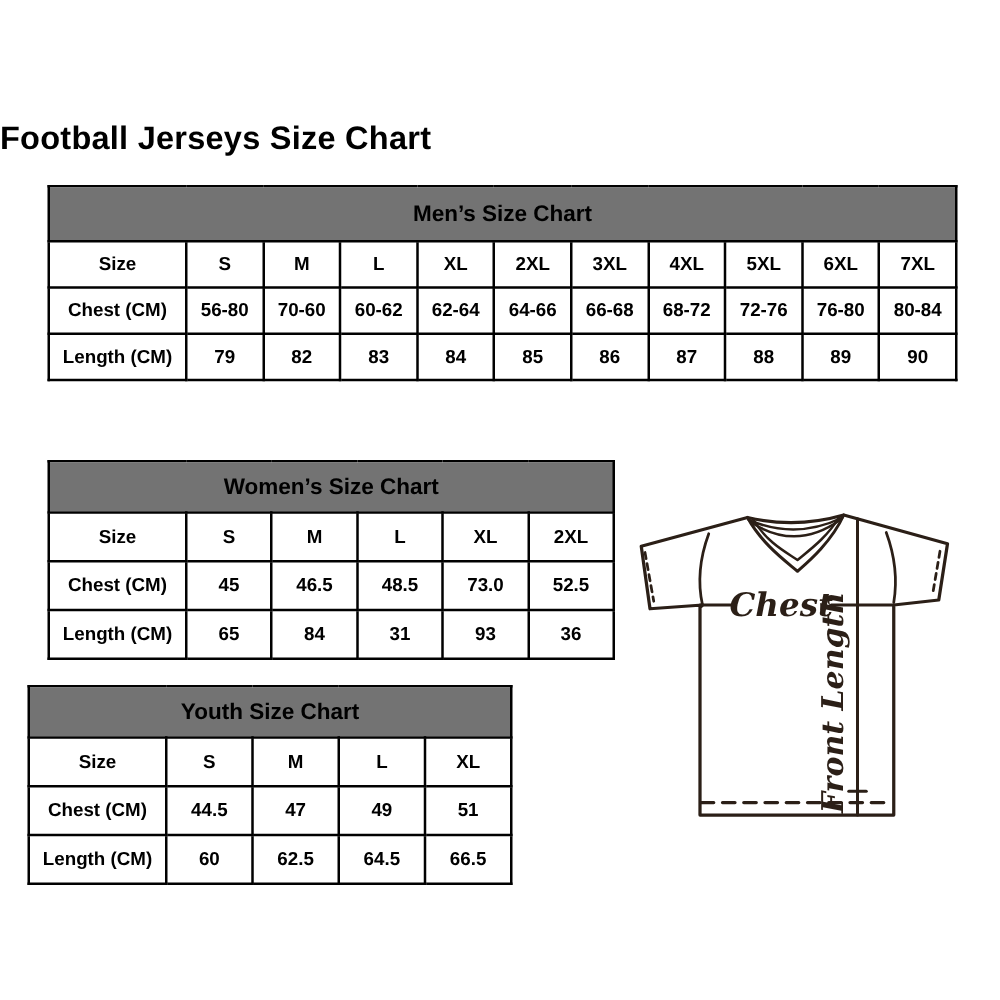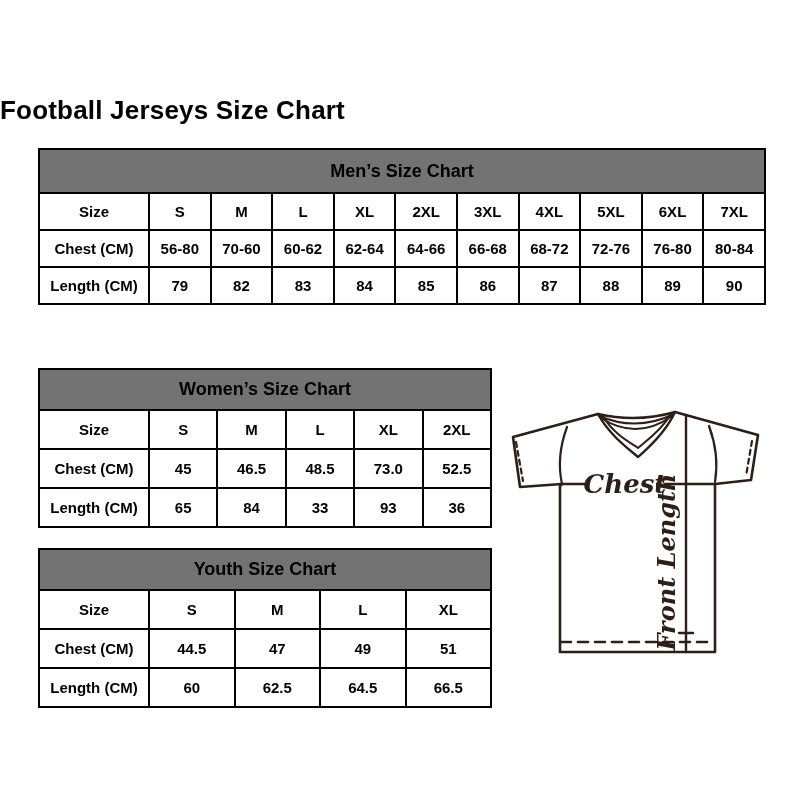--- a/index.html
+++ b/index.html
@@ -48,21 +48,21 @@
   }
   table.size-table tbody td {
     font-size: 15px;
     height: 37px;
     background: #fff;
   }
   #mens-table   { left: 38px; top: 148px; width: 728px; }
   #mens-table thead th { height: 42px; }
   #mens-table tbody td { height: 35px; }
   #womens-table { left: 38px; top: 368px; width: 454px; }
-  #youth-table  { left: 38px; top: 548px; width: 454px; }
+  #youth-table  { left: 22px; top: 548px; width: 388px; }
   col.label-col { width: 110px; }
   #jersey-diagram-wrap {
     position: absolute;
     left: 495px;
     top: 395px;
     width: 285px;
     height: 275px;
   }
   .measure-label {
     font-family: "DejaVu Serif", serif;
@@ -166,21 +166,21 @@
         <td>45</td>
         <td>46.5</td>
         <td>48.5</td>
         <td>73.0</td>
         <td>52.5</td>
       </tr>
       <tr>
         <td>Length (CM)</td>
         <td>65</td>
         <td>84</td>
-        <td>33</td>
+        <td>31</td>
         <td>93</td>
         <td>36</td>
       </tr>
     </tbody>
 </table>
 
 <table class="size-table" id="youth-table">
   <colgroup>
     <col class="label-col">
     <col>

